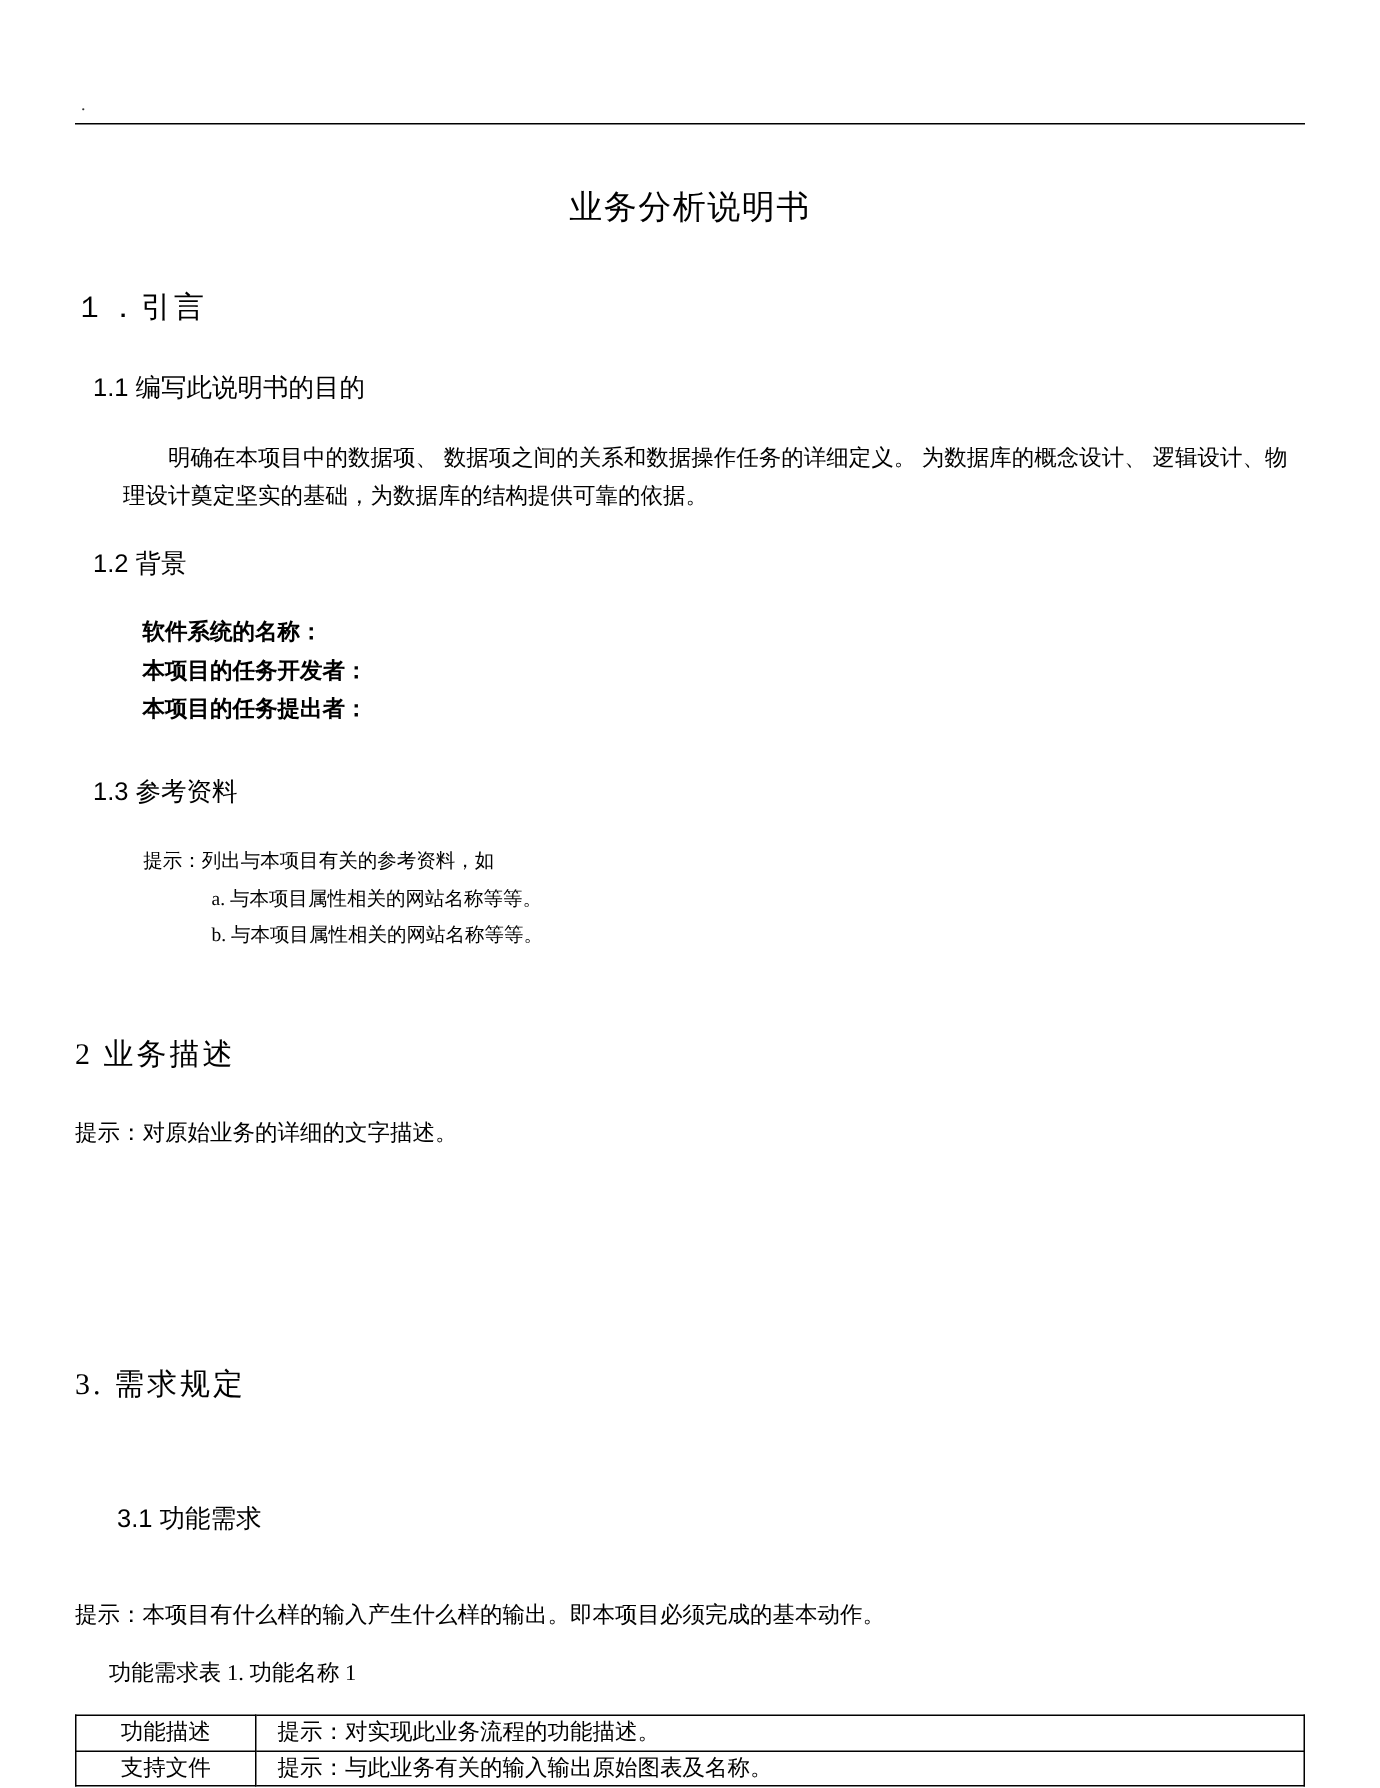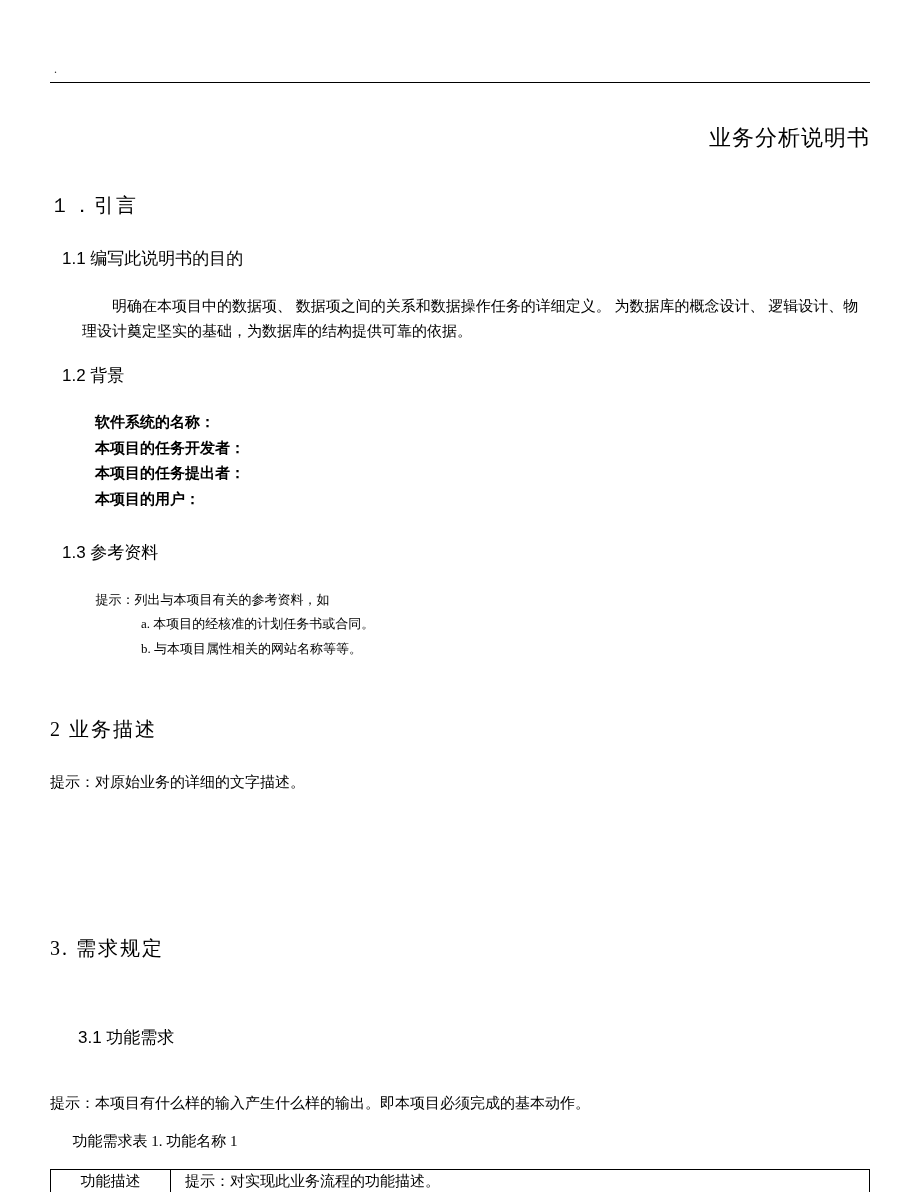--- a/index.html
+++ b/index.html
@@ -18,21 +18,21 @@
     color: #333;
     margin-bottom: 4px;
     margin-left: 4px;
   }
   .top-rule {
     border: none;
     border-top: 1.5px solid #000;
     margin-bottom: 38px;
   }
   .doc-title {
-    text-align: right;
+    text-align: center;
     font-size: 22px;
     font-weight: normal;
     margin-bottom: 36px;
     letter-spacing: 1px;
   }
   .h1 {
     font-size: 20px;
     font-weight: normal;
     margin: 34px 0 26px 0;
     letter-spacing: 2px;
@@ -110,26 +110,25 @@
 <h2 class="h1">１．引言</h2>
 
 <h3 class="h2">1.1 编写此说明书的目的</h3>
 <p class="para para-indent">明确在本项目中的数据项、 数据项之间的关系和数据操作任务的详细定义。 为数据库的概念设计、 逻辑设计、物理设计奠定坚实的基础，为数据库的结构提供可靠的依据。</p>
 
 <h3 class="h2">1.2   背景</h3>
 <div class="field-list">
   <div>软件系统的名称：</div>
   <div>本项目的任务开发者：</div>
   <div>本项目的任务提出者：</div>
-  <div>本项目的用户：</div>
 </div>
 
 <h3 class="h2">1.3 参考资料</h3>
 <div class="ref-hint">提示：列出与本项目有关的参考资料，如</div>
-<div class="ref-sub">a. 本项目的经核准的计划任务书或合同。</div>
+<div class="ref-sub">a. 与本项目属性相关的网站名称等等。</div>
 <div class="ref-sub">b. 与本项目属性相关的网站名称等等。</div>
 
 <div class="gap-sm"></div>
 
 <h2 class="h1">2 业务描述</h2>
 <p class="para">提示：对原始业务的详细的文字描述。</p>
 
 <div class="gap-lg"></div>
 
 <h2 class="h1">3. 需求规定</h2>

